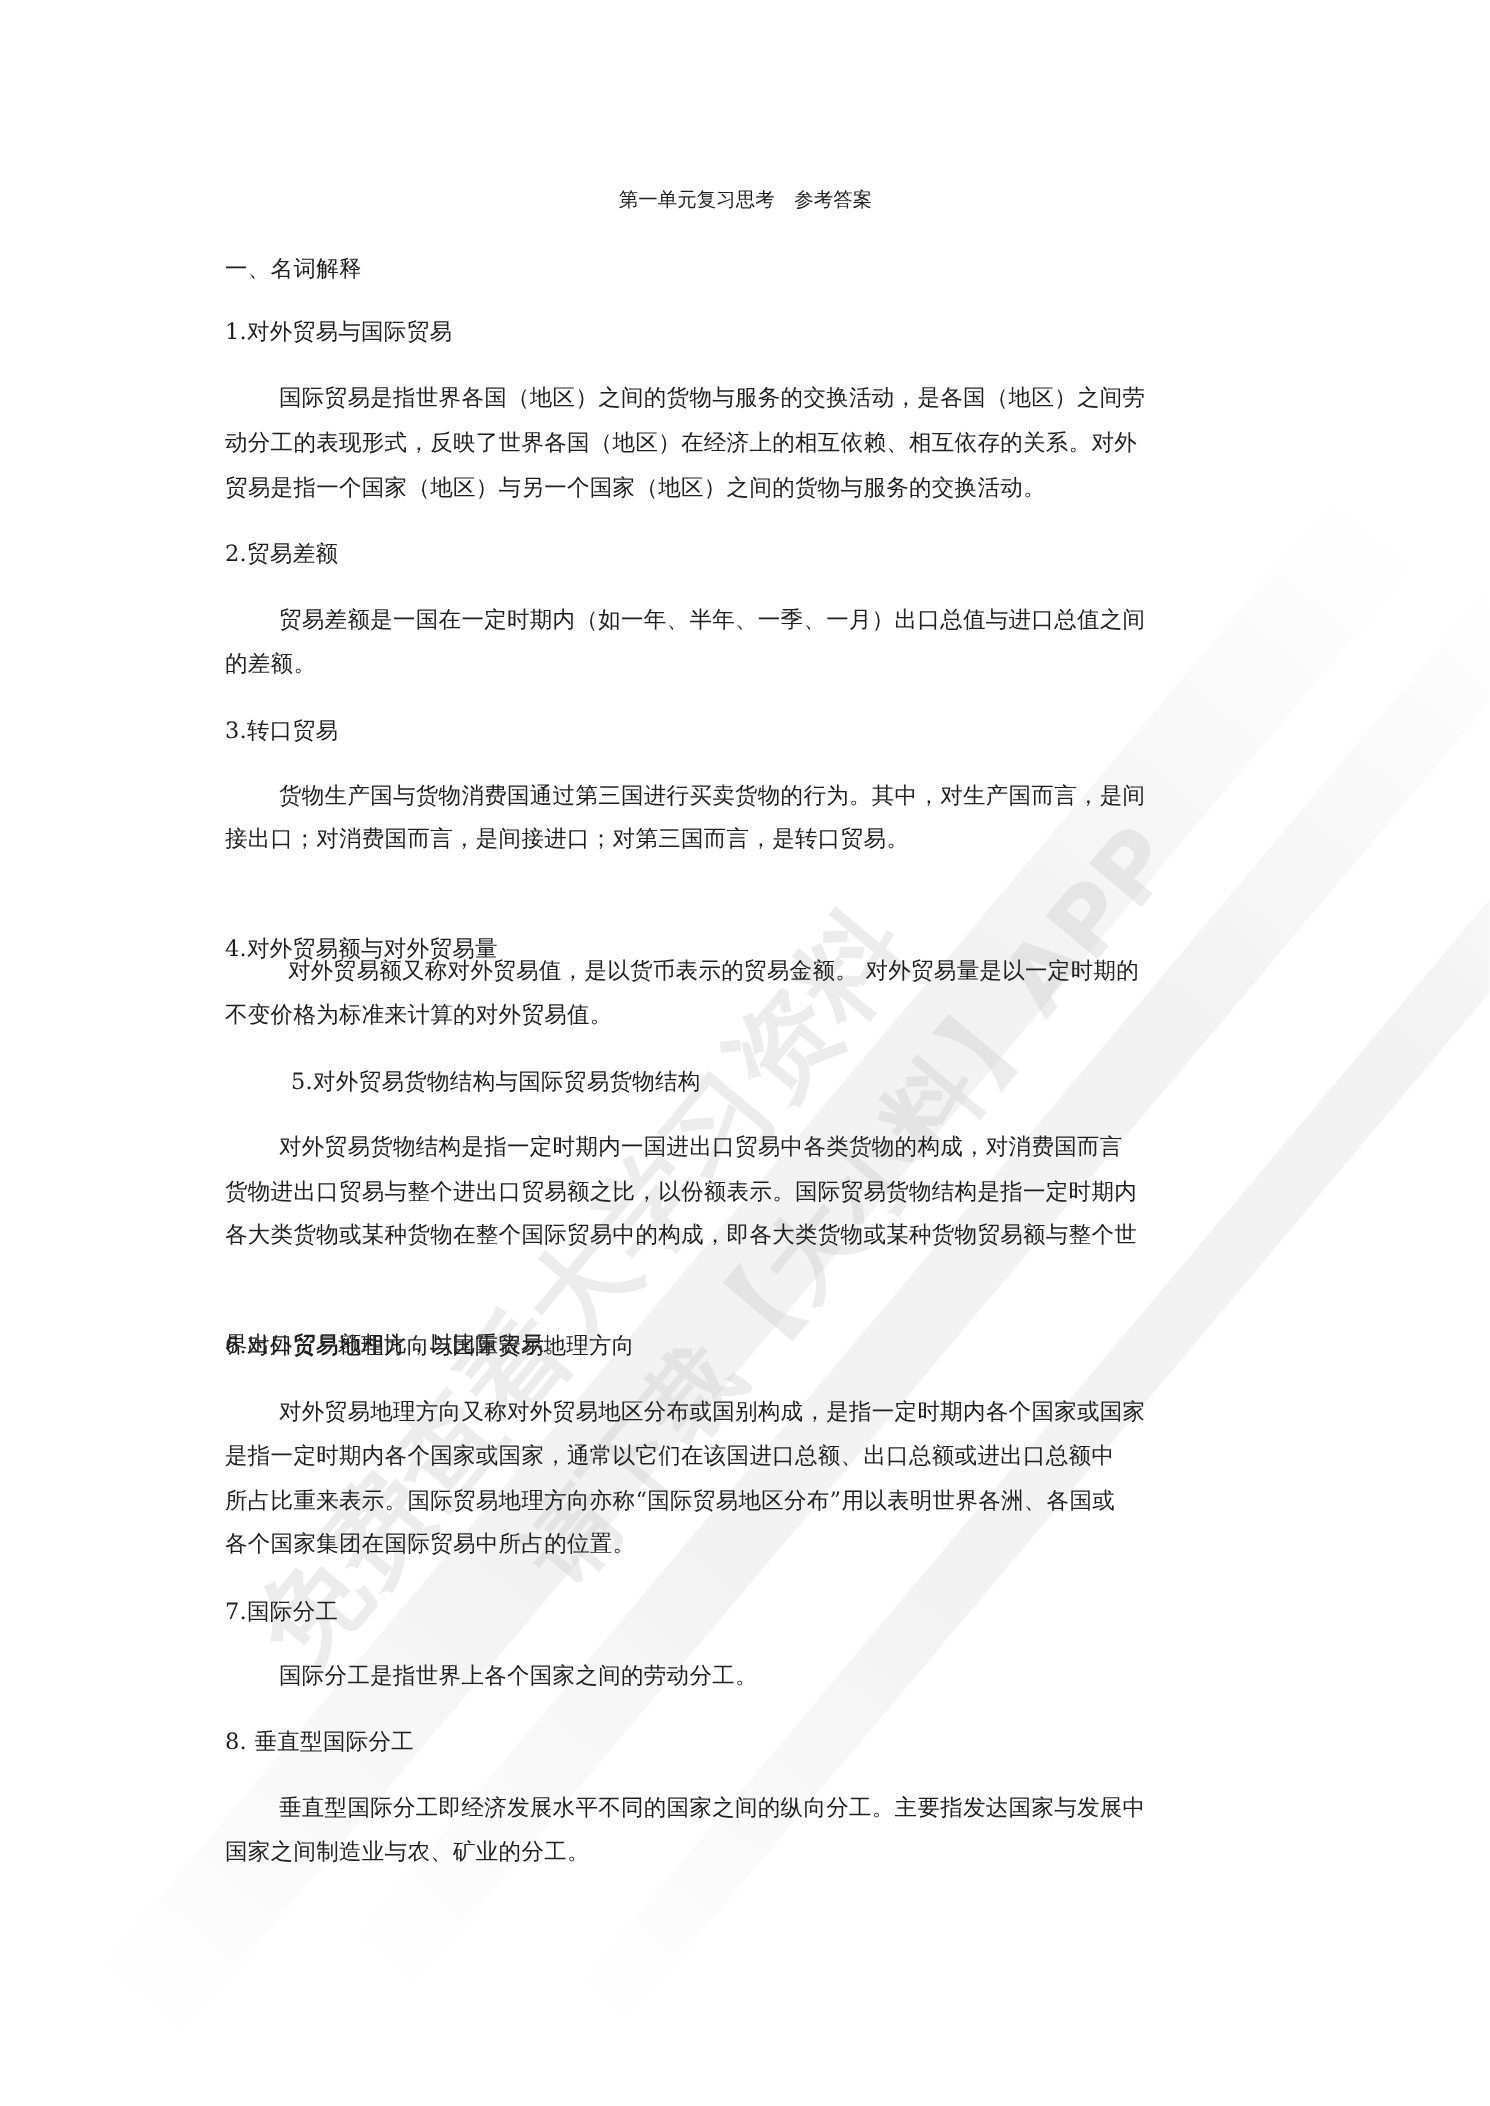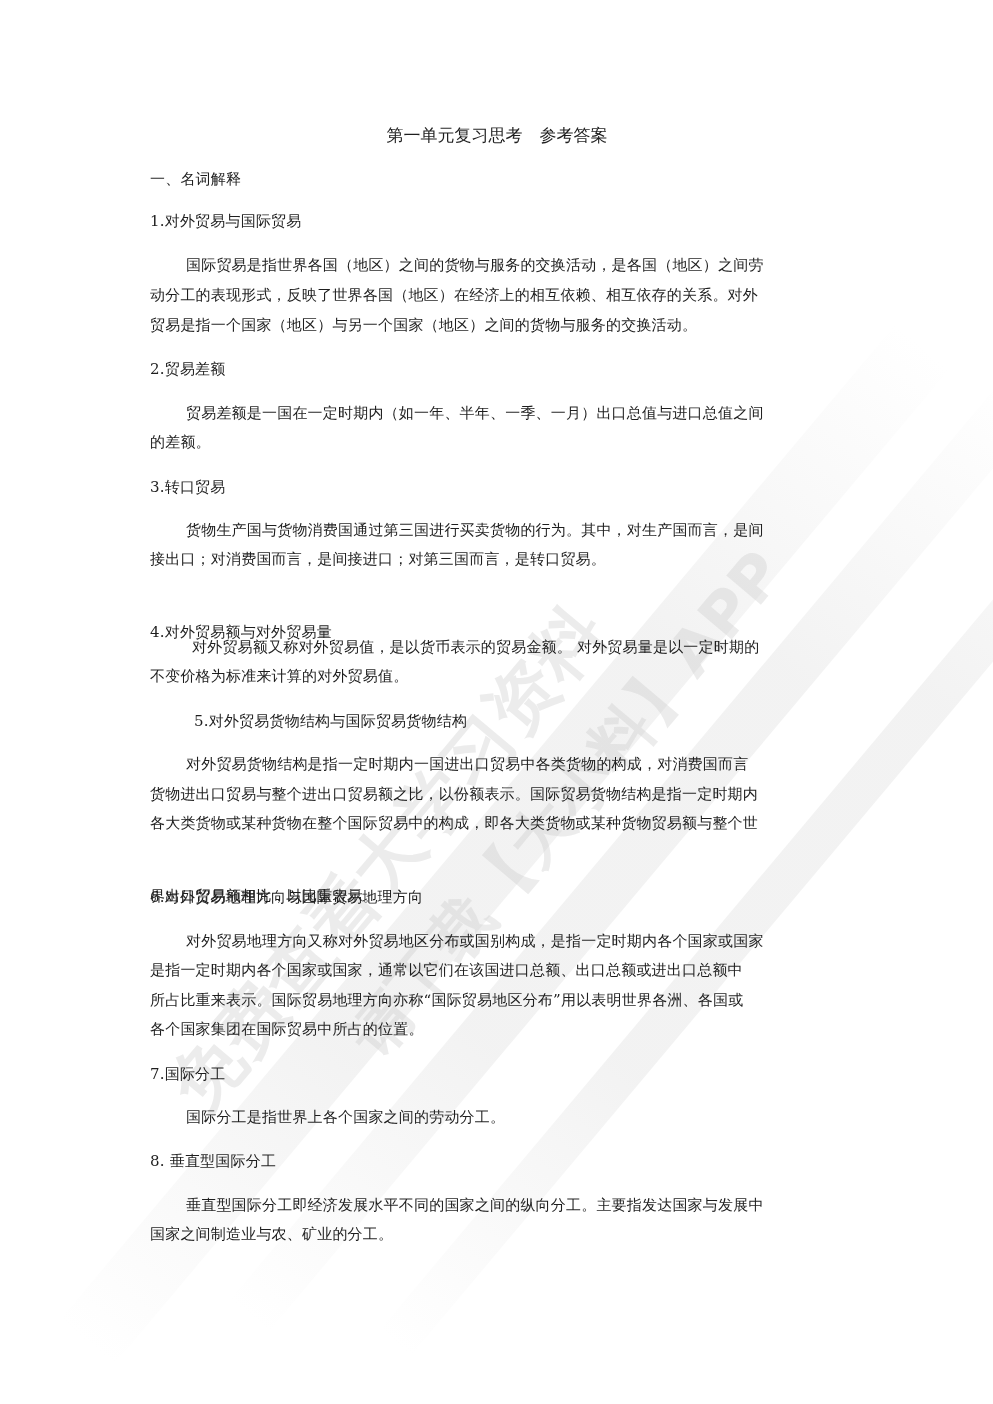--- a/index.html
+++ b/index.html
@@ -3,21 +3,21 @@
 <meta charset="utf-8">
 <style>
   html, body { margin: 0; padding: 0; background: #ffffff; }
   body { width: 993px; height: 1404px; position: relative; overflow: hidden;
          font-family: "DejaVu Serif", "Liberation Serif", serif; color: #1e1e1e; }
   .page { position: absolute; left: 0; top: 0; width: 993px; height: 1404px; }
   .watermark { position: absolute; left: 0; top: 0; width: 993px; height: 1404px; pointer-events: none; overflow: hidden; }
   .wm-band { position: absolute; background: linear-gradient(90deg, rgba(235,235,235,0) 0%, rgba(232,232,232,0.55) 30%, rgba(232,232,232,0.55) 70%, rgba(235,235,235,0) 100%); transform-origin: left top; }
   .wm-text { position: absolute; transform-origin: left top; color: rgba(200,200,200,0.35); font-weight: bold; font-family: "DejaVu Sans", sans-serif; white-space: nowrap; }
   .content { position: absolute; left: 150px; top: 0; width: 694px; }
-  .title { position: absolute; left: 0; width: 694px; top: 124px; text-align: center; font-size: 17px; }
+  .title { position: absolute; left: 0; width: 694px; top: 124px; text-align: center; font-size: 13px; }
   .line { position: absolute; left: 0; font-size: 15px; white-space: nowrap; letter-spacing: 0.2px; }
   .indent { left: 36px; text-align: center; }
 </style>
 </head>
 <body>
 
 <div class="page">
 
   <div class="watermark">
     <div class="wm-band" style="left:60px; top:1320px; width:1300px; height:70px; transform: rotate(-50deg);"></div>

